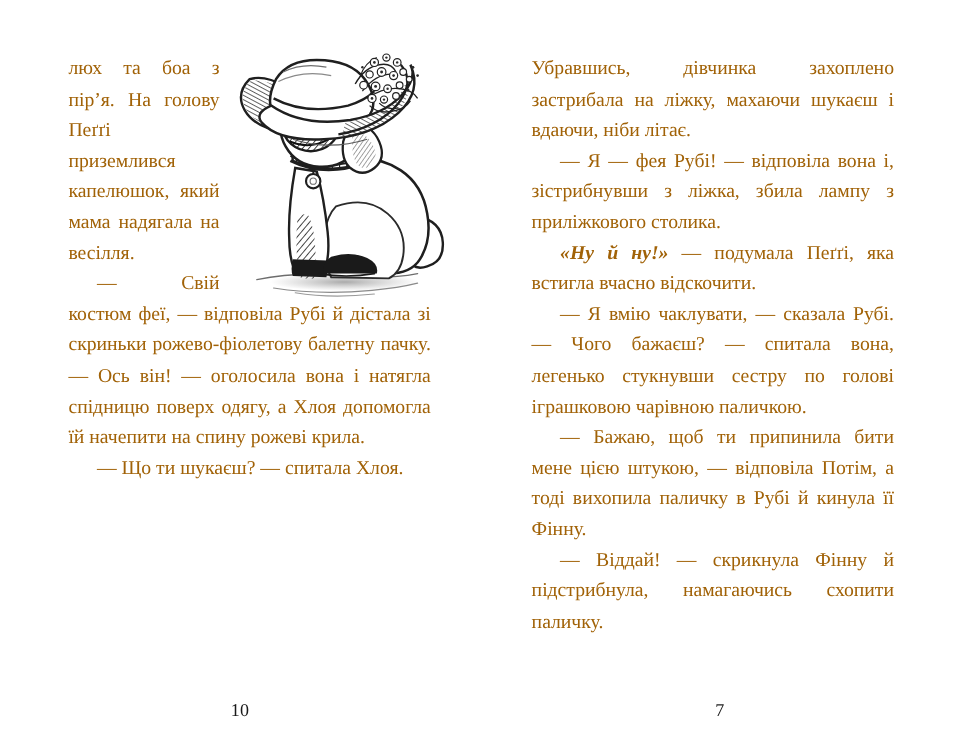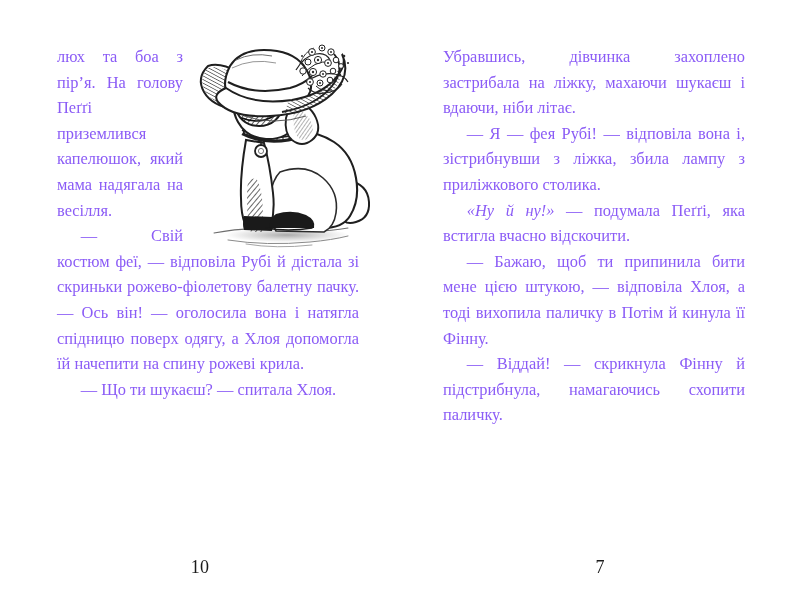--- a/index.html
+++ b/index.html
@@ -31,21 +31,21 @@
   .page-right { left: 400px; width: 400px; }
 
   .textcol {
     position: absolute;
     top: 44px;
     font-size: 16.4px;
     line-height: 25.6px;
     text-align: justify;
     text-justify: inter-word;
     hyphens: manual;
-    color: #8b5cf6;
+    color: #a16207;
   }
   .col-left  { left: 57px;  width: 302px; }
   .col-right { left: 43px;  width: 302px; }
 
   .textcol p {
     margin: 0;
     text-indent: 1.45em;
   }
   .textcol p.noindent { text-indent: 0; }
 
@@ -63,29 +63,29 @@
     left: 184px;
     top: 30px;
     width: 196px;
     height: 230px;
     pointer-events: none;
   }
   .illustration svg { display: block; width: 100%; height: 100%; }
 
   .folio {
     position: absolute;
-    top: 558px;
+    top: 584px;
     width: 100%;
     text-align: center;
-    font-size: 18px;
+    font-size: 15px;
     line-height: 18px;
     letter-spacing: 0.2px;
     color: #1a1a1a;
   }
-  i { font-style: italic; }
+  i { font-style: italic; font-weight: bold; }
 </style>
 </head>
 <body>
 
 <div class="spread">
 
   <div class="page page-left">
 
     <div class="illustration">
       <svg viewBox="0 0 196 230" xmlns="http://www.w3.org/2000/svg">
@@ -243,20 +243,21 @@
     </div>
 
     <div class="folio">10</div>
   </div>
 
   <div class="page page-right">
     <div class="textcol col-right">
       <p class="noindent">Убравшись, дівчинка захоплено застрибала на ліжку, махаючи шукаєш і вдаючи, ніби літає.</p>
       <p>— Я — фея Рубі! — відповіла вона і, зістрибнувши з ліжка, збила лампу з приліжкового столика.</p>
       <p><i>«Ну й ну!»</i><span id="r-rest"> — подумала Пеґґі, яка встигла вчасно відскочити.</span></p>
-      <p>— Бажаю, щоб ти припинила бити мене цією штукою, — відповіла Хлоя, а тоді вихопила паличку в Потім й кинула її Фінну.</p>
+      <p>— Я вмію чаклувати, — сказала Рубі. — Чого бажаєш? — спитала вона, легенько стукнувши сестру по голові іграшковою чарівною паличкою.</p>
+      <p>— Бажаю, щоб ти припинила бити мене цією штукою, — відповіла Потім, а тоді вихопила паличку в Рубі й кинула її Фінну.</p>
       <p>— Віддай! — скрикнула Фінну й підстрибнула, намагаючись схопити паличку.</p>
     </div>
 
     <div class="folio">7</div>
   </div>
 
 </div>
 
 </body></html>

